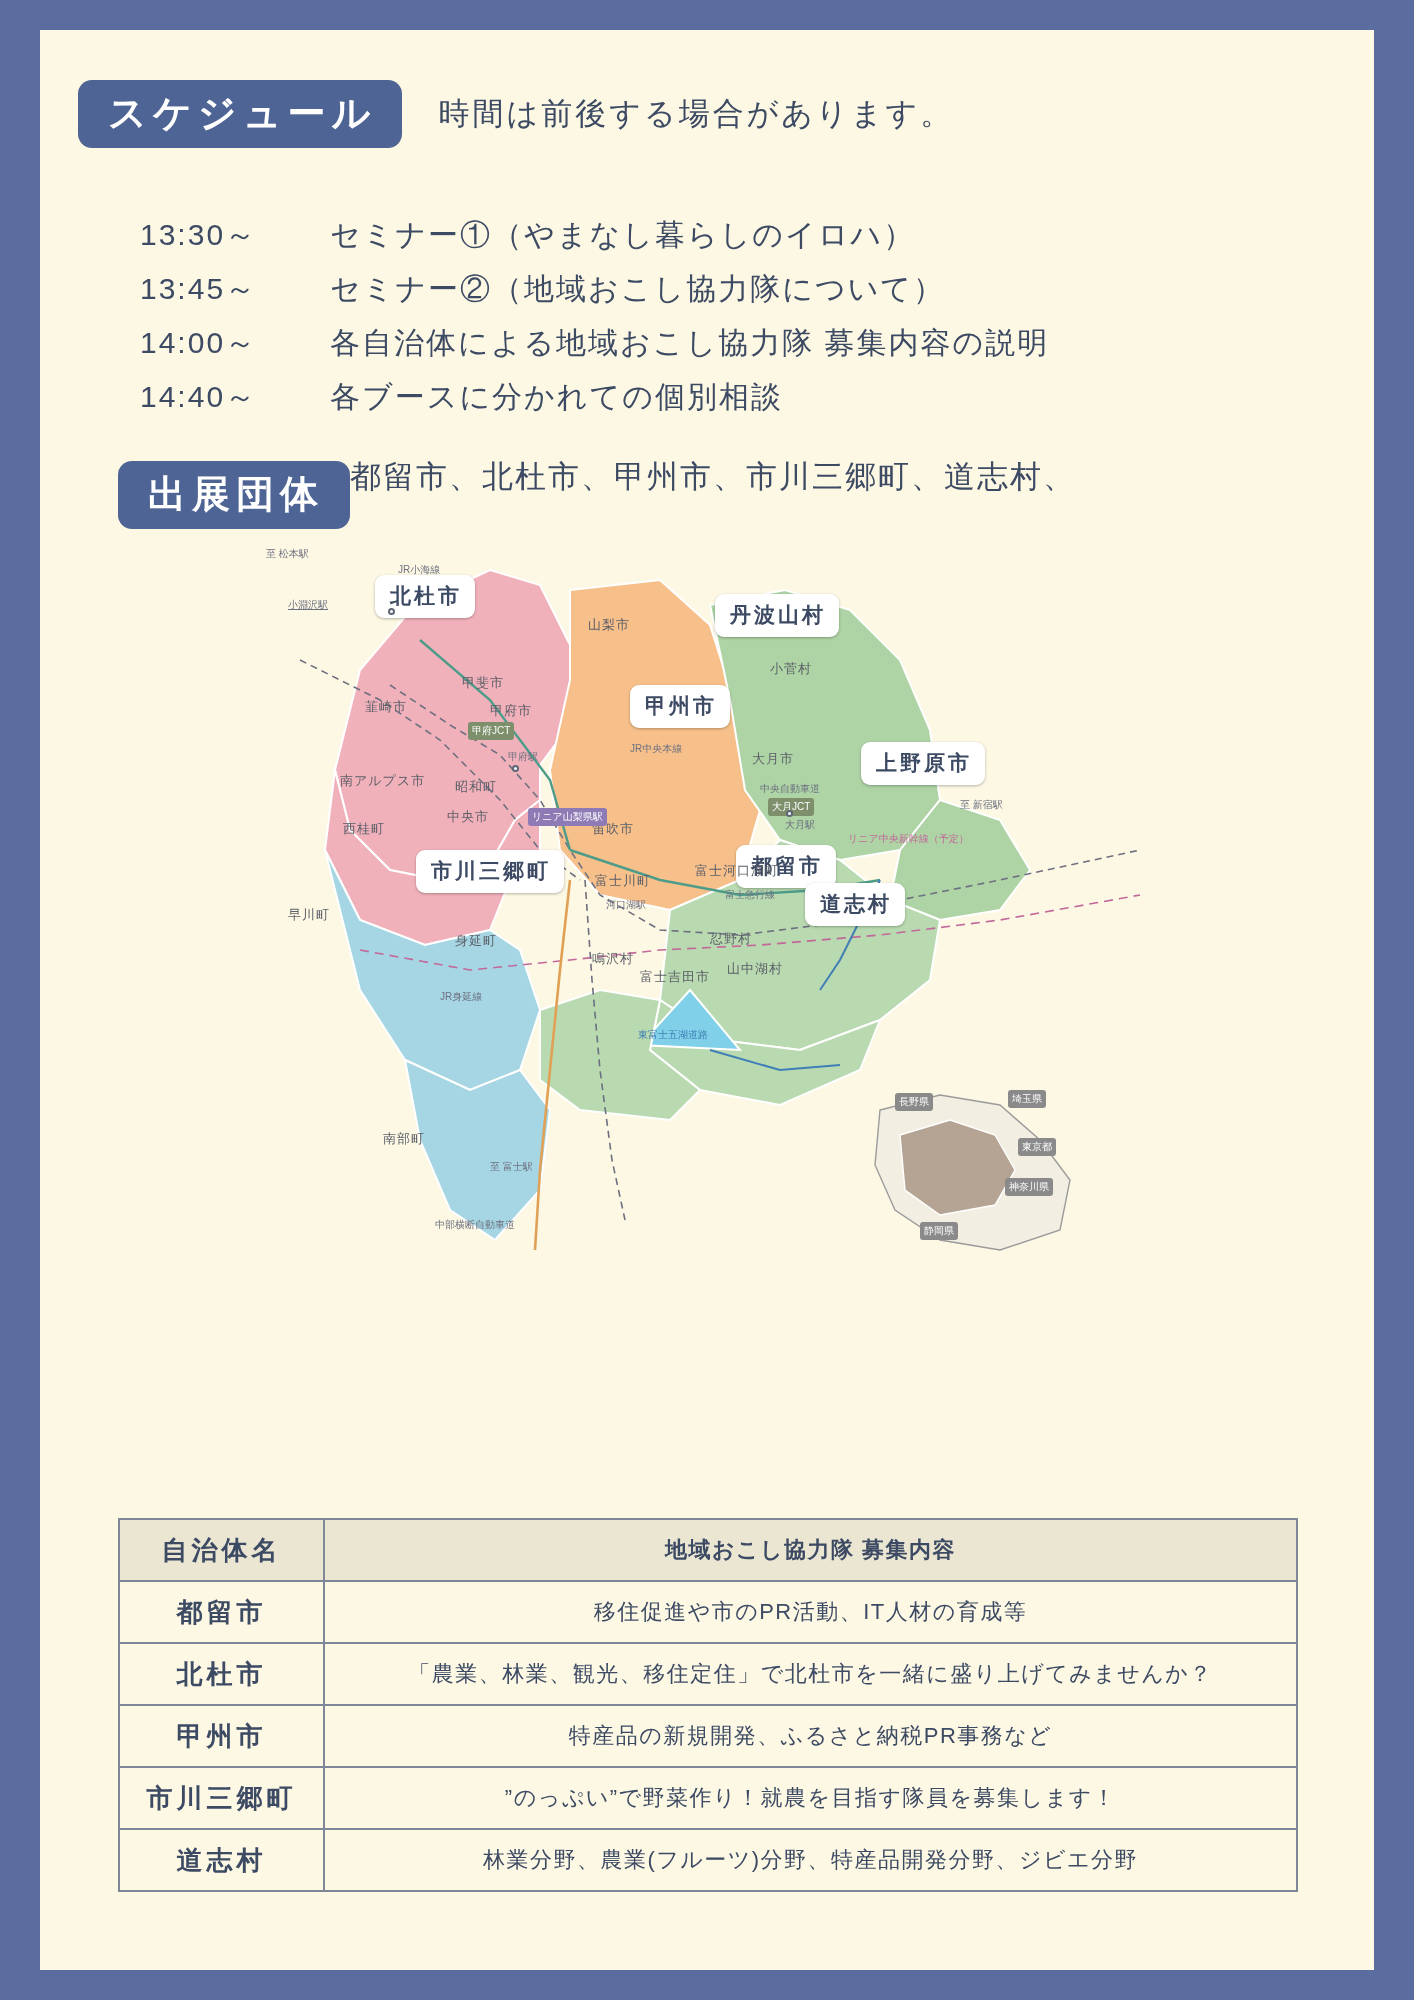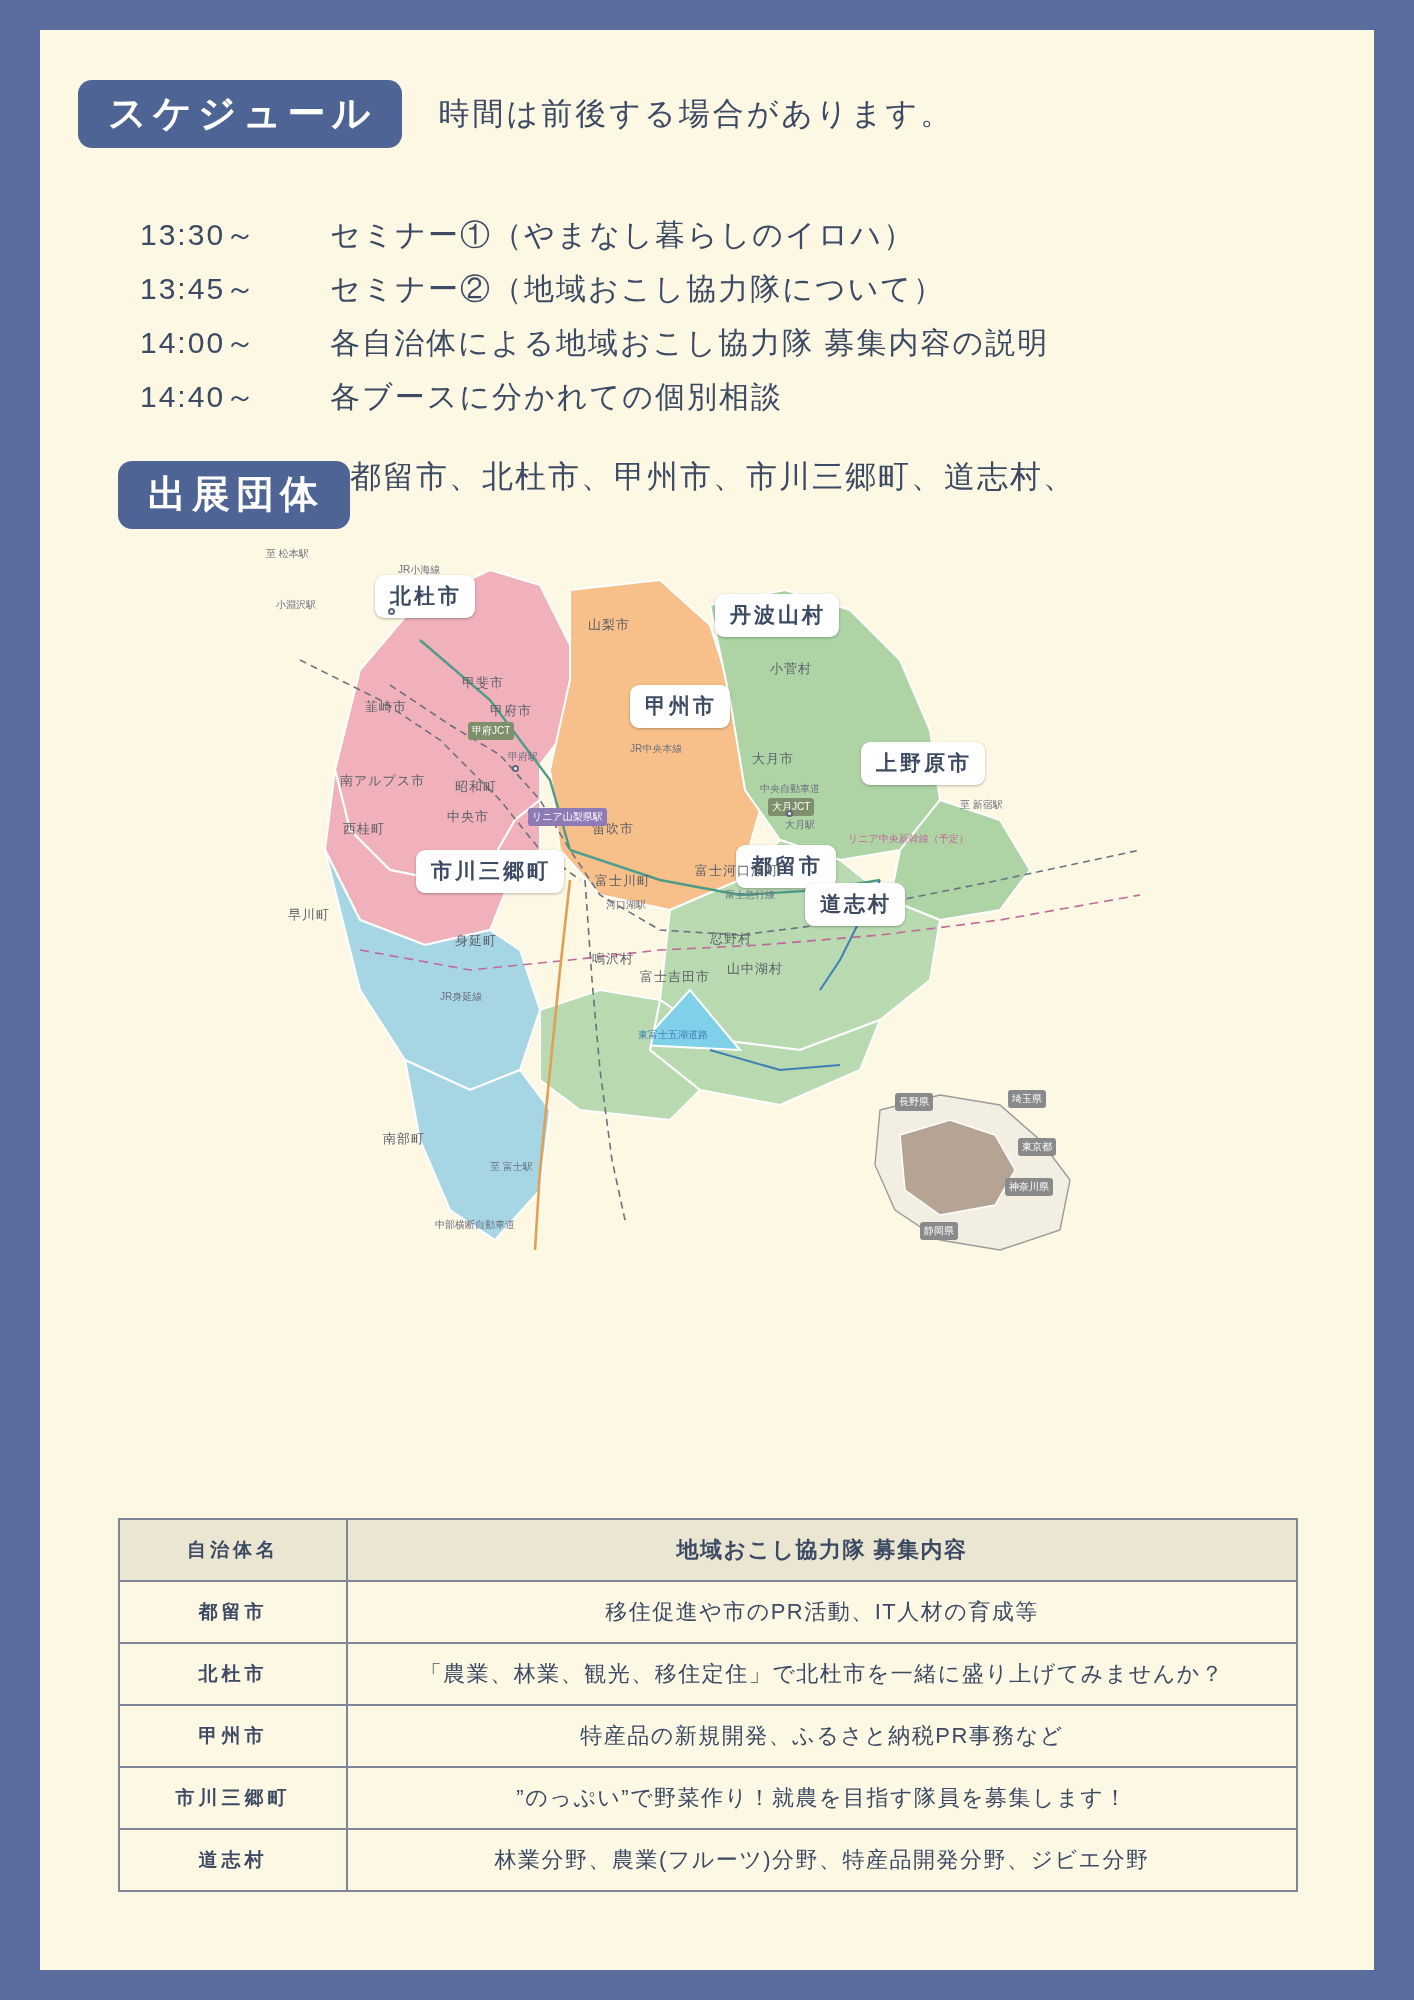--- a/index.html
+++ b/index.html
@@ -138,21 +138,21 @@
     color: #3d4a63;
     padding: 0;
     height: 62px;
   }
   .tbl th {
     background: #eae6d2;
     font-size: 26px;
     letter-spacing: 4px;
     font-weight: bold;
   }
-  .tbl .c1 { width: 228px; font-size: 19px; letter-spacing: 4px; font-weight: bold; }
+  .tbl .c1 { width: 205px; font-size: 26px; letter-spacing: 4px; font-weight: bold; }
   .tbl .c2 { font-size: 22px; letter-spacing: 1.5px; }
 </style>
 </head>
 <body>
 
 <div class="page">
 
   <div class="sched-head-row">
     <div class="pill sched">スケジュール</div>
     <div class="sched-note">時間は前後する場合があります。</div>
@@ -244,21 +244,21 @@
     <div class="smalltown" style="left:48px;  top:356px;">早川町</div>
     <div class="smalltown" style="left:215px; top:382px;">身延町</div>
     <div class="smalltown" style="left:352px; top:400px;">鳴沢村</div>
     <div class="smalltown" style="left:470px; top:380px;">忍野村</div>
     <div class="smalltown" style="left:487px; top:410px;">山中湖村</div>
     <div class="smalltown" style="left:400px; top:418px;">富士吉田市</div>
     <div class="smalltown" style="left:143px; top:580px;">南部町</div>
 
     <div class="railtag" style="left:26px;  top:-3px;">至 松本駅</div>
     <div class="railtag" style="left:158px; top:13px;">JR小海線</div>
-    <div class="railtag" style="left:36px;  top:48px;">小淵沢駅</div>
+    <div class="railtag" style="left:48px;  top:48px;text-decoration:underline;">小淵沢駅</div>
     <div class="railtag" style="left:268px; top:200px;">甲府駅</div>
     <div class="railtag" style="left:390px; top:192px;">JR中央本線</div>
     <div class="railtag" style="left:520px; top:232px;">中央自動車道</div>
     <div class="railtag" style="left:720px; top:248px;">至 新宿駅</div>
     <div class="railtag" style="left:545px; top:268px;">大月駅</div>
     <div class="railtag pink" style="left:608px; top:282px;">リニア中央新幹線（予定）</div>
     <div class="railtag" style="left:485px; top:338px;">富士急行線</div>
     <div class="railtag" style="left:366px; top:348px;">河口湖駅</div>
     <div class="railtag" style="left:200px; top:440px;">JR身延線</div>
     <div class="railtag" style="left:250px; top:610px;">至 富士駅</div>

